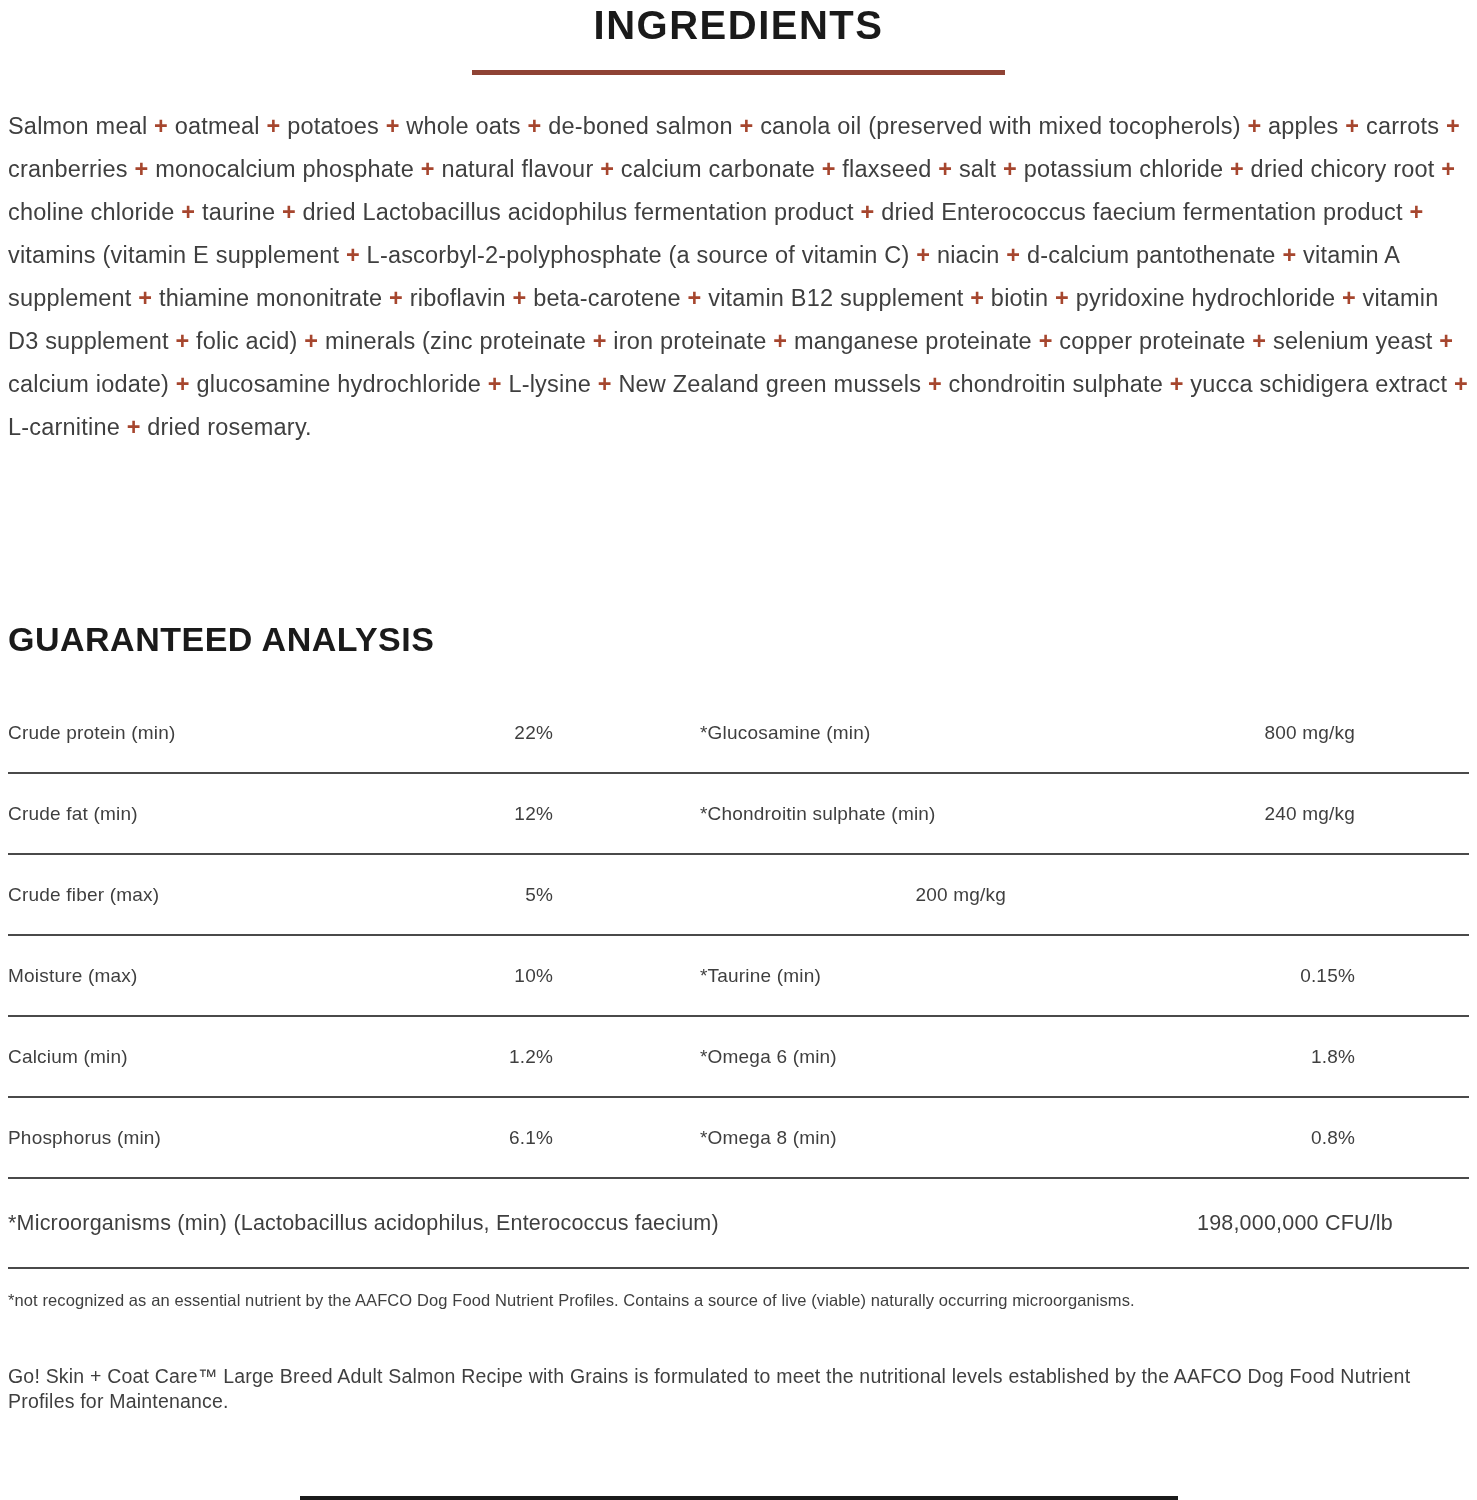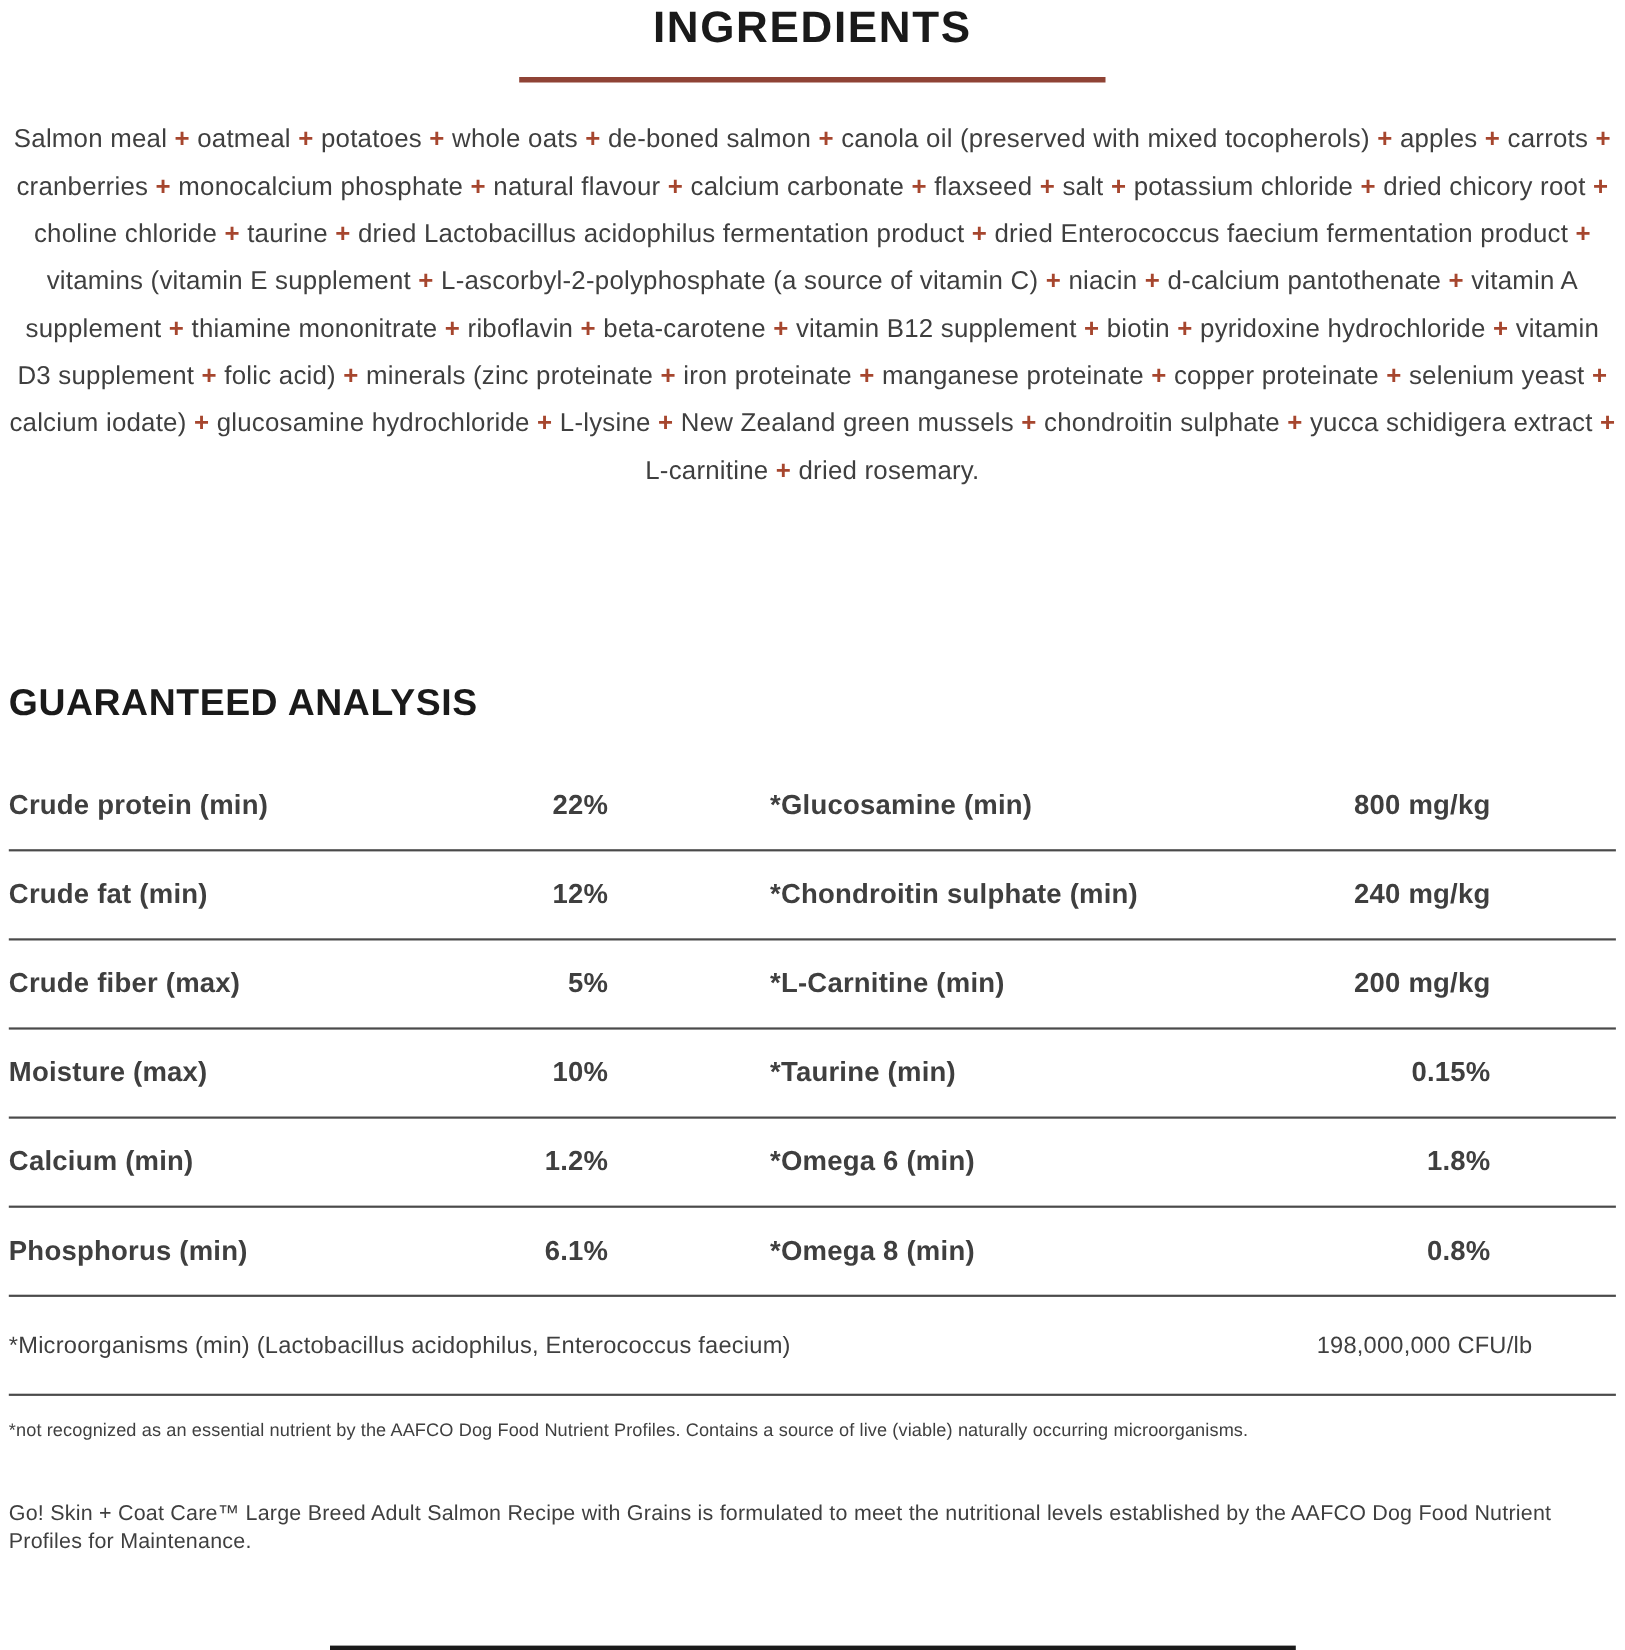--- a/index.html
+++ b/index.html
@@ -27,21 +27,21 @@
     font-weight:800;letter-spacing:1.5px;
     color:var(--heading-color);
   }
   .title-rule{
     width:533px;height:5px;
     margin:22px auto 0 auto;
     background:var(--accent-rule);
   }
   .ing-text{
     margin-top:30px;
-    text-align:center;
+    text-align:left;
     font-size:23.5px;line-height:43px;
     color:var(--body-color);
     letter-spacing:0.2px;
   }
   .plus{
     color:var(--accent-plus);
     font-weight:700;
   }
 
   
@@ -55,23 +55,22 @@
   .ga-table{
     margin-top:34px;
     width:100%;
   }
   .ga-row{
     display:grid;
     grid-template-columns:390px 155px 147px 420px 349px;
     align-items:center;
     height:81px;
     border-bottom:2px solid var(--line-color);
-    font-size:25px;
+    font-size:19px;
     letter-spacing:0.2px;
-    font-weight:bold;
   }
   .ga-row .l-value{text-align:right;}
   .ga-row .r-value{text-align:right;padding-right:114px;}
   .ga-row-full{
     display:flex;
     justify-content:space-between;
     align-items:center;
     height:90px;
     border-bottom:2px solid var(--line-color);
     font-size:21.5px;
@@ -129,21 +128,20 @@
     <div class="cell l-value">12%</div>
     <div class="cell spacer"></div>
     <div class="cell r-label">*Chondroitin sulphate (min)</div>
     <div class="cell r-value">240 mg/kg</div>
   </div>
 
   <div class="ga-row">
     <div class="cell l-label">Crude fiber (max)</div>
     <div class="cell l-value">5%</div>
     <div class="cell spacer"></div>
-    <div class="cell r-label">*L-Carnitine (min)</div>
     <div class="cell r-value">200 mg/kg</div>
   </div>
 
   <div class="ga-row">
     <div class="cell l-label">Moisture (max)</div>
     <div class="cell l-value">10%</div>
     <div class="cell spacer"></div>
     <div class="cell r-label">*Taurine (min)</div>
     <div class="cell r-value">0.15%</div>
   </div>

